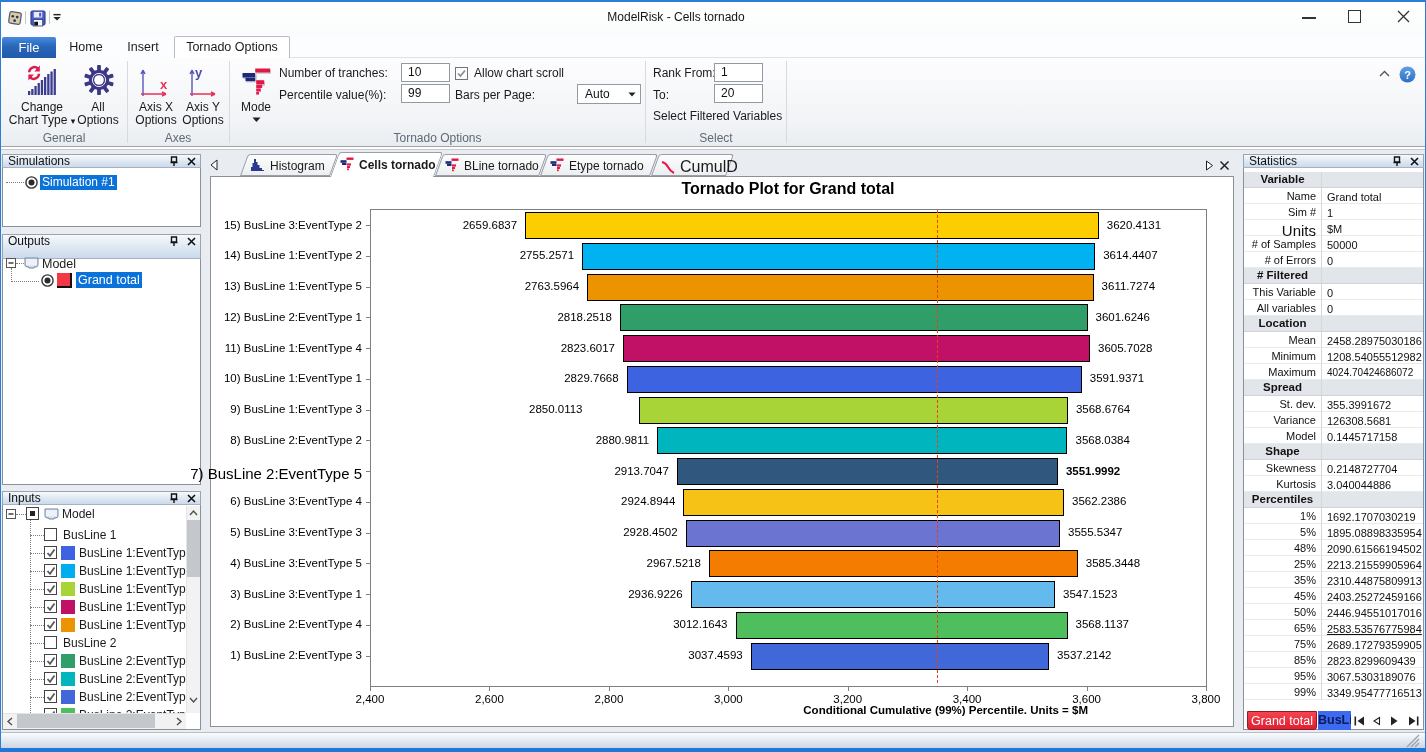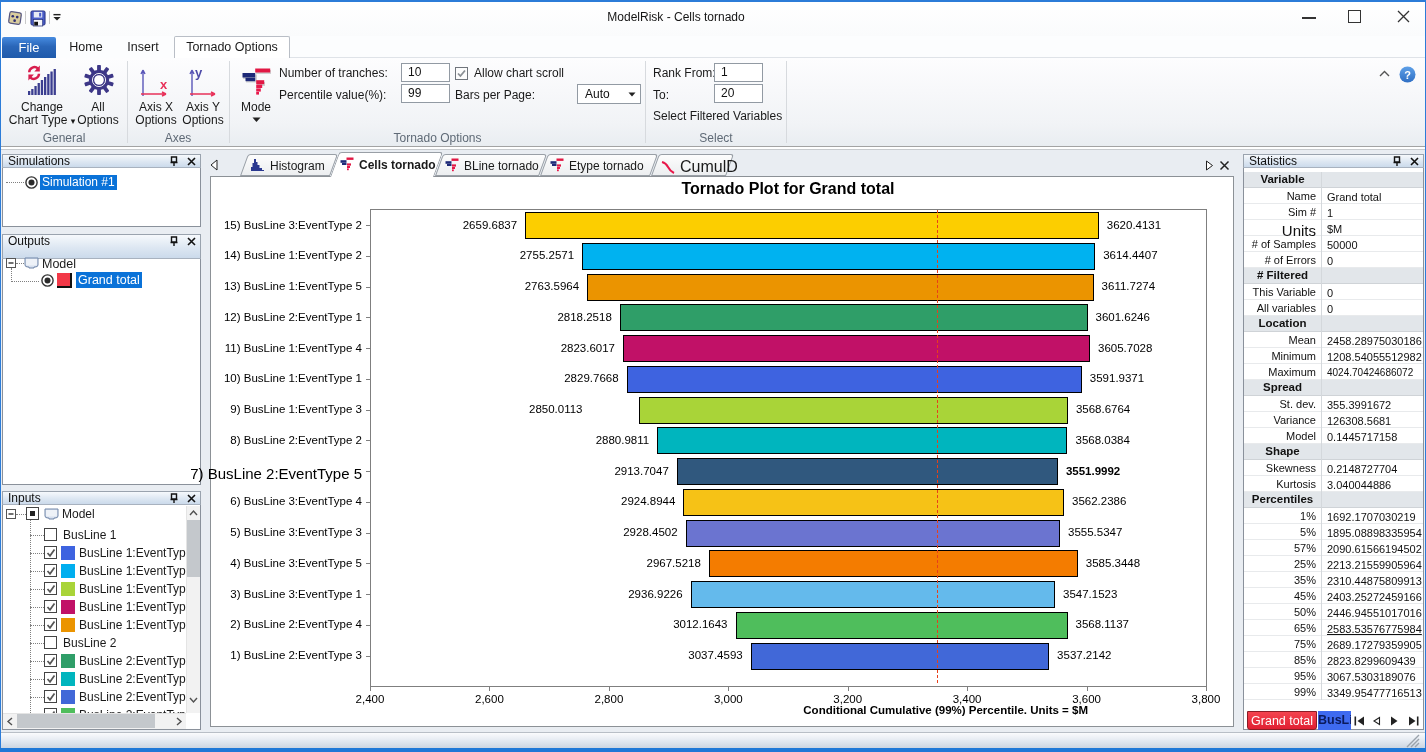--- a/index.html
+++ b/index.html
@@ -506,21 +506,21 @@
 <div class="abs" style="left:1244px;top:478px;width:72px;text-align:right;font-size:11px;color:#111;">Kurtosis</div>
 <div class="tx" style="left:1327px;top:479px;font-size:11px;color:#111;">3.040044886</div>
 <div class="abs" style="left:1244px;top:492px;width:179px;height:16px;background:#e2e6ea;border-bottom:1px solid #cfd3d7;font-size:11.5px;font-weight:bold;text-align:center;line-height:15px;color:#111;"><span style="position:relative;left:-51px;">Percentiles</span></div>
 <div class="abs" style="left:1244px;top:508px;width:179px;height:16px;border-bottom:1px solid #e8eaec;"></div>
 <div class="abs" style="left:1244px;top:510px;width:72px;text-align:right;font-size:11px;color:#111;">1%</div>
 <div class="tx" style="left:1327px;top:511px;font-size:11px;color:#111;">1692.1707030219</div>
 <div class="abs" style="left:1244px;top:524px;width:179px;height:16px;border-bottom:1px solid #e8eaec;"></div>
 <div class="abs" style="left:1244px;top:526px;width:72px;text-align:right;font-size:11px;color:#111;">5%</div>
 <div class="tx" style="left:1327px;top:527px;font-size:11px;color:#111;">1895.08898335954</div>
 <div class="abs" style="left:1244px;top:540px;width:179px;height:16px;border-bottom:1px solid #e8eaec;"></div>
-<div class="abs" style="left:1244px;top:542px;width:72px;text-align:right;font-size:11px;color:#111;">57%</div>
+<div class="abs" style="left:1244px;top:542px;width:72px;text-align:right;font-size:11px;color:#111;">48%</div>
 <div class="tx" style="left:1327px;top:543px;font-size:11px;color:#111;">2090.61566194502</div>
 <div class="abs" style="left:1244px;top:556px;width:179px;height:16px;border-bottom:1px solid #e8eaec;"></div>
 <div class="abs" style="left:1244px;top:558px;width:72px;text-align:right;font-size:11px;color:#111;">25%</div>
 <div class="tx" style="left:1327px;top:559px;font-size:11px;color:#111;">2213.21559905964</div>
 <div class="abs" style="left:1244px;top:572px;width:179px;height:16px;border-bottom:1px solid #e8eaec;"></div>
 <div class="abs" style="left:1244px;top:574px;width:72px;text-align:right;font-size:11px;color:#111;">35%</div>
 <div class="tx" style="left:1327px;top:575px;font-size:11px;color:#111;">2310.44875809913</div>
 <div class="abs" style="left:1244px;top:588px;width:179px;height:16px;border-bottom:1px solid #e8eaec;"></div>
 <div class="abs" style="left:1244px;top:590px;width:72px;text-align:right;font-size:11px;color:#111;">45%</div>
 <div class="tx" style="left:1327px;top:591px;font-size:11px;color:#111;">2403.25272459166</div>

